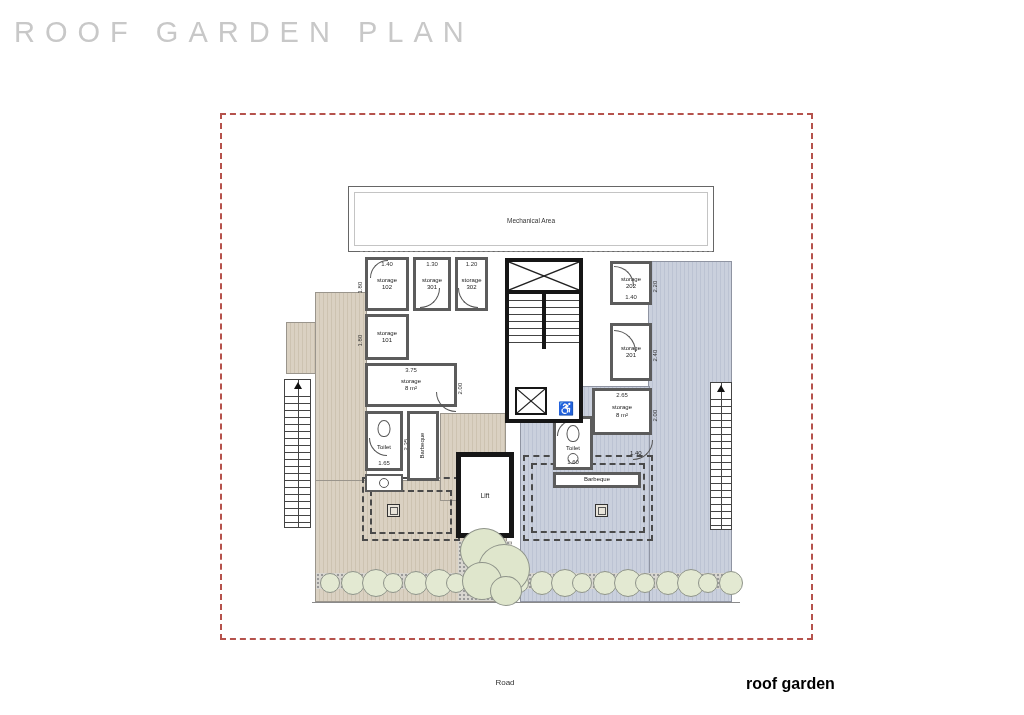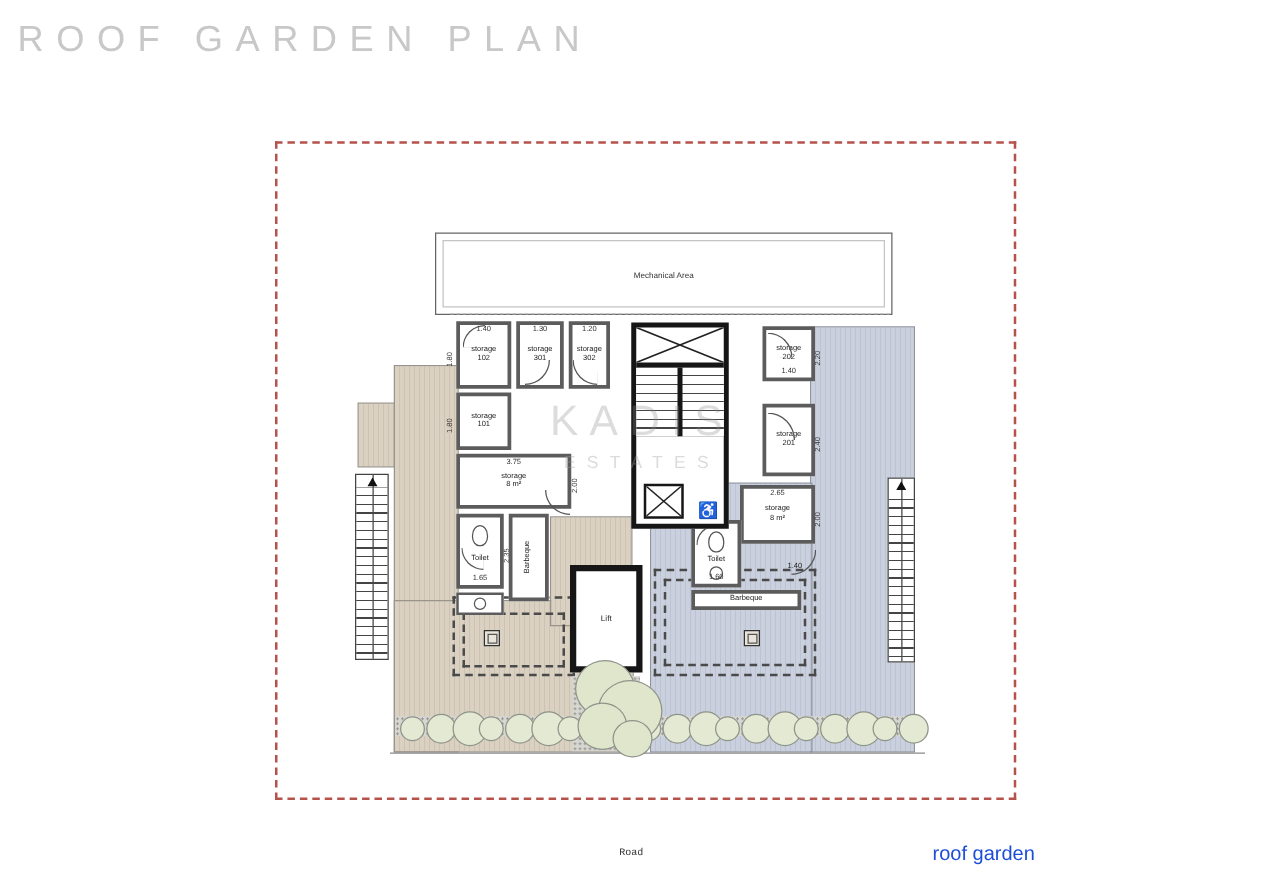--- a/index.html
+++ b/index.html
@@ -66,22 +66,22 @@
   .arc-tr{border-right:1px solid #555;border-top:1px solid #555;border-radius:0 100% 0 0;}
   
   .wm{left:440px;top:318px;z-index:6;text-align:center;pointer-events:none;}
   .wm .l1{font-size:34px;letter-spacing:9px;color:rgba(140,140,140,0.30);font-weight:400;}
   .wm .l2{font-size:14px;letter-spacing:9px;color:rgba(160,160,160,0.38);margin-top:4px;}
   
   .pavement{left:165px;top:640px;width:730px;height:28px;border:1px solid #555;background-color:#fff;
       background-image:repeating-linear-gradient(0deg,#c9c9c9 0 1px,transparent 1px 7px),
                        repeating-linear-gradient(90deg,#c9c9c9 0 1px,transparent 1px 7px);
       display:flex;align-items:center;justify-content:center;font-size:8px;color:#333;z-index:2;}
-  .road{left:440px;top:678px;width:130px;text-align:center;font-size:8px;color:#333;font-family:Liberation Mono, monospace;}
-  .caption{left:746px;top:675px;font-size:16px;font-weight:normal;color:#1d4ed8;}
+  .road{left:440px;top:678px;width:130px;text-align:center;font-size:8px;color:#333;}
+  .caption{left:746px;top:675px;font-size:16px;font-weight:bold;color:#000000;}
   .underline{left:312px;top:602px;width:428px;height:0;border-top:1px solid #8a8a8a;z-index:1;}
 </style>
 </head>
 <body>
 
 <div id="canvas">
 
   <div class="abs title">ROOF GARDEN PLAN</div>
 
   <div class="abs boundary"></div>
@@ -245,21 +245,17 @@
       <div class="shrub" style="left: 656px; top: 571px; width: 22px; height: 22px;"></div>
       <div class="shrub" style="left: 677px; top: 569px; width: 26px; height: 26px;"></div>
       <div class="shrub" style="left: 698px; top: 573px; width: 18px; height: 18px;"></div>
       <div class="shrub" style="left: 719px; top: 571px; width: 22px; height: 22px;"></div>
     </div>
   <div class="treeblob" style="left:460px;top:528px;width:46px;height:44px;"></div>
   <div class="treeblob" style="left:478px;top:544px;width:50px;height:48px;"></div>
   <div class="treeblob" style="left:462px;top:562px;width:38px;height:36px;"></div>
   <div class="treeblob" style="left:490px;top:576px;width:30px;height:28px;"></div>
 
-  <div class="abs wm">
-    <div class="l1">KADIS</div>
-    <div class="l2">ESTATES</div>
-  </div>
 
   <div class="abs road">Road</div>
   <div class="abs caption">roof garden</div>
 
 </div>
 
 </body></html>

